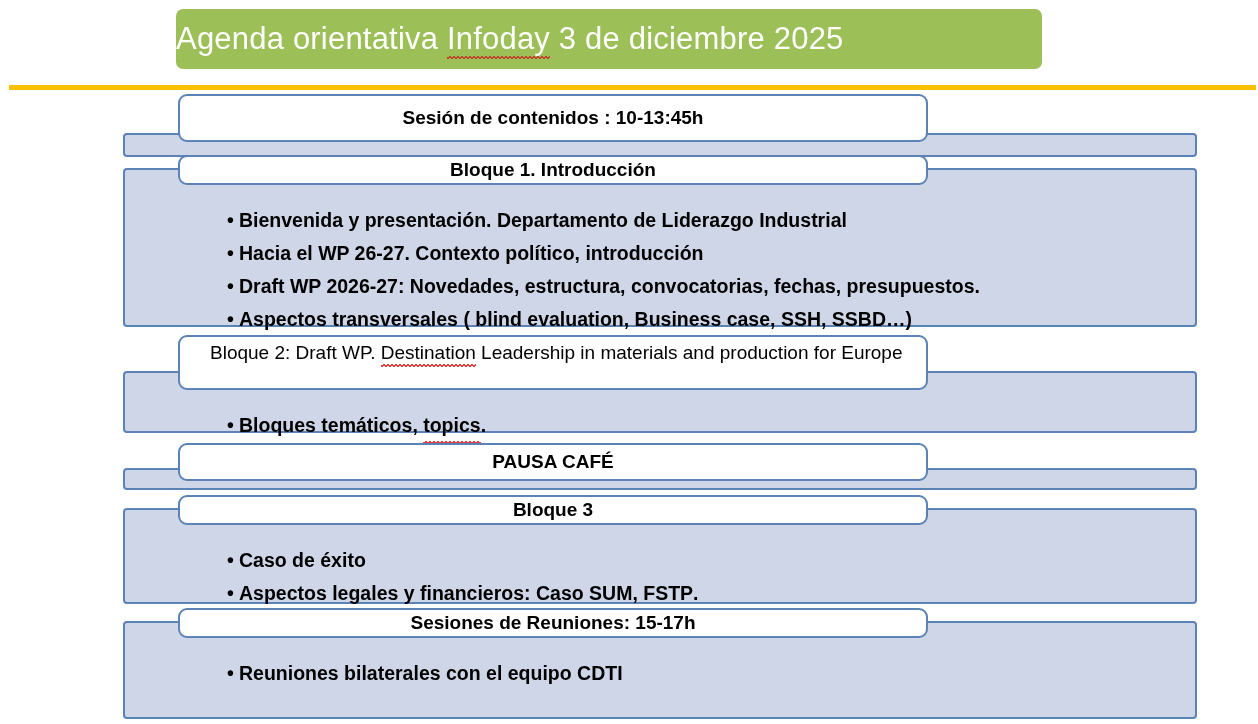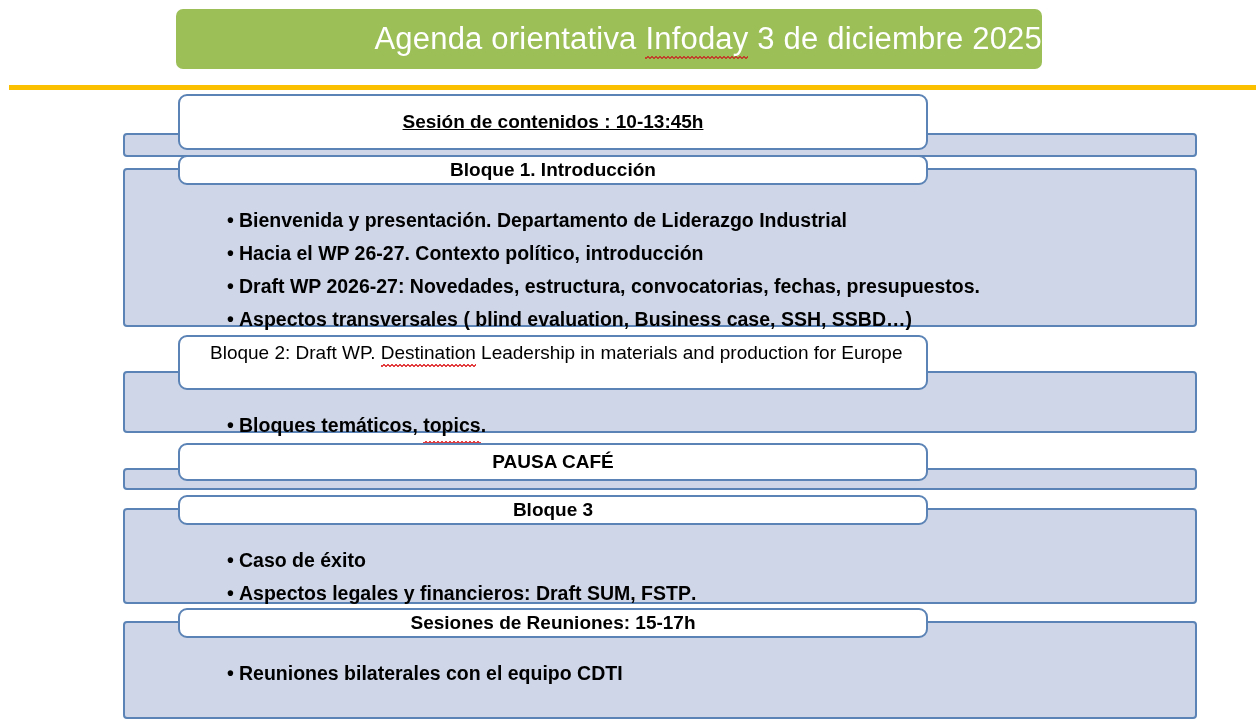--- a/index.html
+++ b/index.html
@@ -20,21 +20,21 @@
   .title-banner {
     position: absolute;
     left: 176px;
     top: 9px;
     width: 866px;
     height: 60px;
     background: #9CBF57;
     border-radius: 7px;
     display: flex;
     align-items: center;
-    justify-content: flex-end;
+    justify-content: flex-start;
     box-sizing: border-box;
   }
   .title-text {
     color: #FFFFFF;
     font-size: 31px;
     font-weight: 400;
     letter-spacing: 0.2px;
     white-space: nowrap;
     position: relative;
   }
@@ -162,21 +162,21 @@
 <div class="title-banner">
   <div class="title-text"><span>Agenda orientativa </span><span class="squiggle squiggle-dark">Infoday</span><span> 3 de diciembre 2025</span></div>
 </div>
 
 <div class="yellow-rule"></div>
 
 <div class="agenda">
 
   <div class="section">
     <div class="body-box" style="top:133px; height:24px;"></div>
-    <div class="header-box" style="top:94px; height:56px;text-decoration:underline;">
+    <div class="header-box" style="top:94px; height:48px;">
       <div class="header-text bold">Sesión de contenidos : 10-13:45h</div>
     </div>
   </div>
 
   <div class="section">
     <div class="body-box" style="top:168px; height:159px;"></div>
     <div class="header-box" style="top:155px; height:30px;">
       <div class="header-text bold">Bloque 1. Introducción</div>
     </div>
     <ul class="bullets" style="top:188px;">
@@ -204,21 +204,21 @@
     </div>
   </div>
 
   <div class="section">
     <div class="body-box" style="top:508px; height:96px;"></div>
     <div class="header-box" style="top:495px; height:30px;">
       <div class="header-text normal">Bloque 3</div>
     </div>
     <ul class="bullets" style="top:528px;">
       <li>Caso de éxito</li>
-      <li><span>Aspectos legales y financieros: </span><span class="squiggle">Draft</span><span> SUM, FSTP<b>.</b></span></li>
+      <li><span>Aspectos legales y financieros: </span><span class="squiggle">Caso</span><span> SUM, FSTP<b>.</b></span></li>
     </ul>
   </div>
 
   <div class="section">
     <div class="body-box" style="top:621px; height:98px;"></div>
     <div class="header-box" style="top:608px; height:30px;">
       <div class="header-text bold">Sesiones de Reuniones: 15-17h</div>
     </div>
     <ul class="bullets" style="top:641px;">
       <li>Reuniones bilaterales con el equipo CDTI</li>

